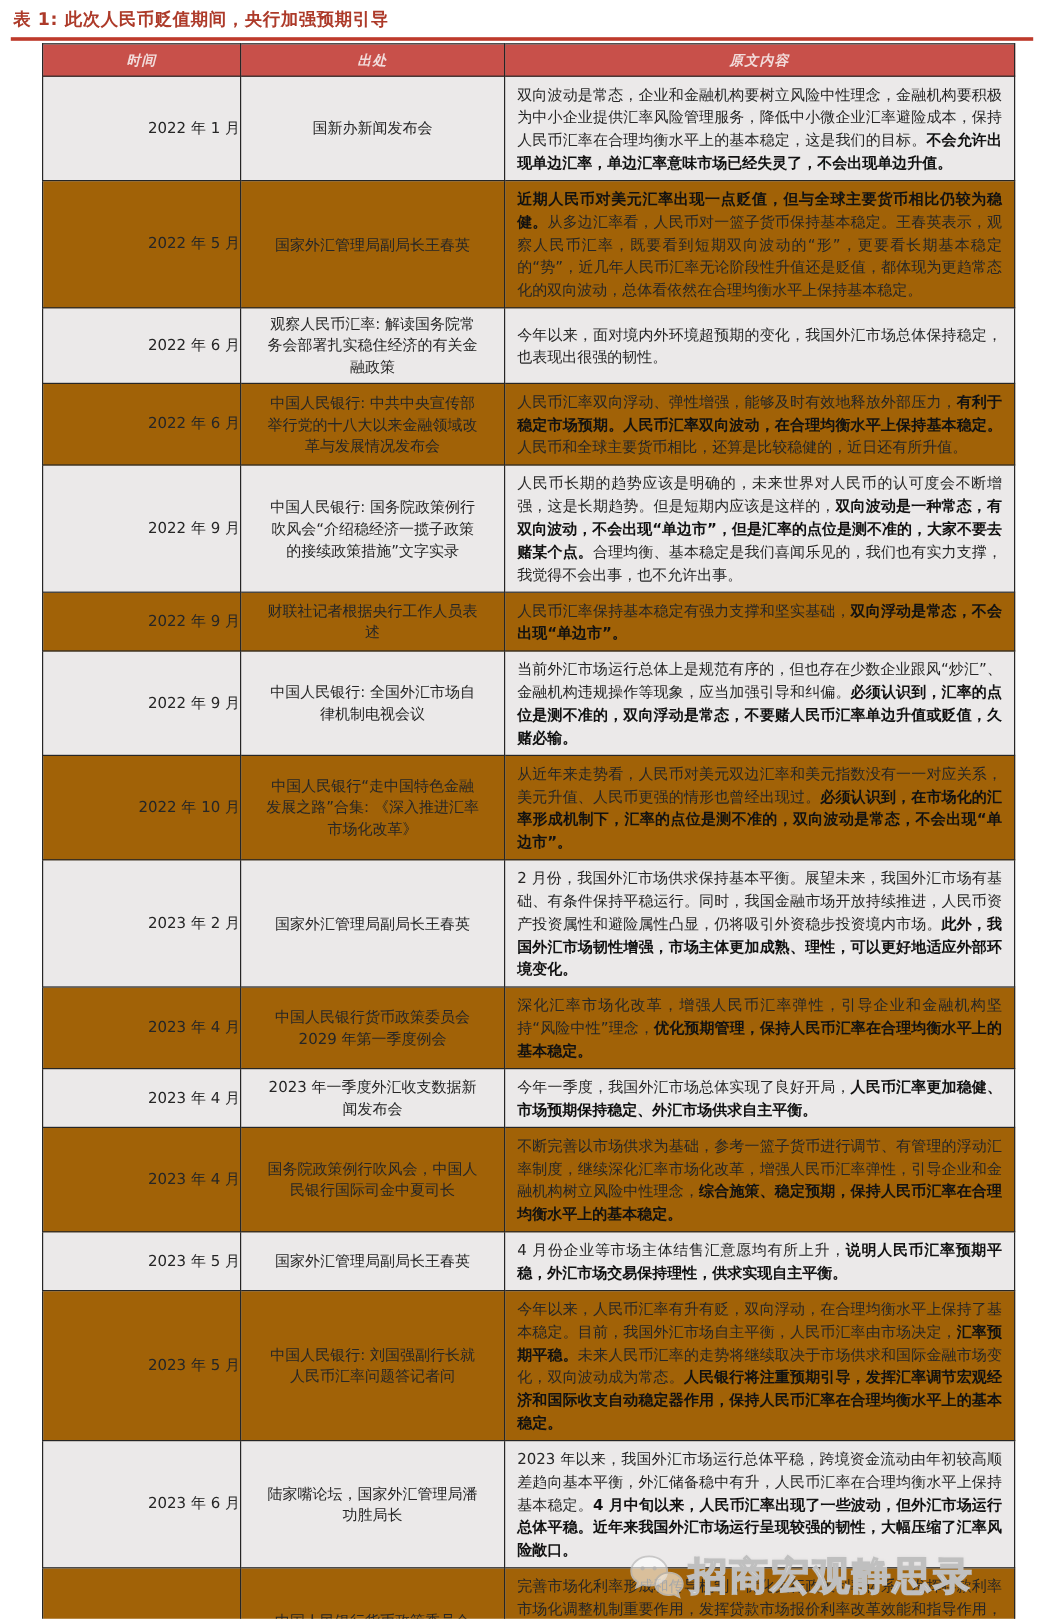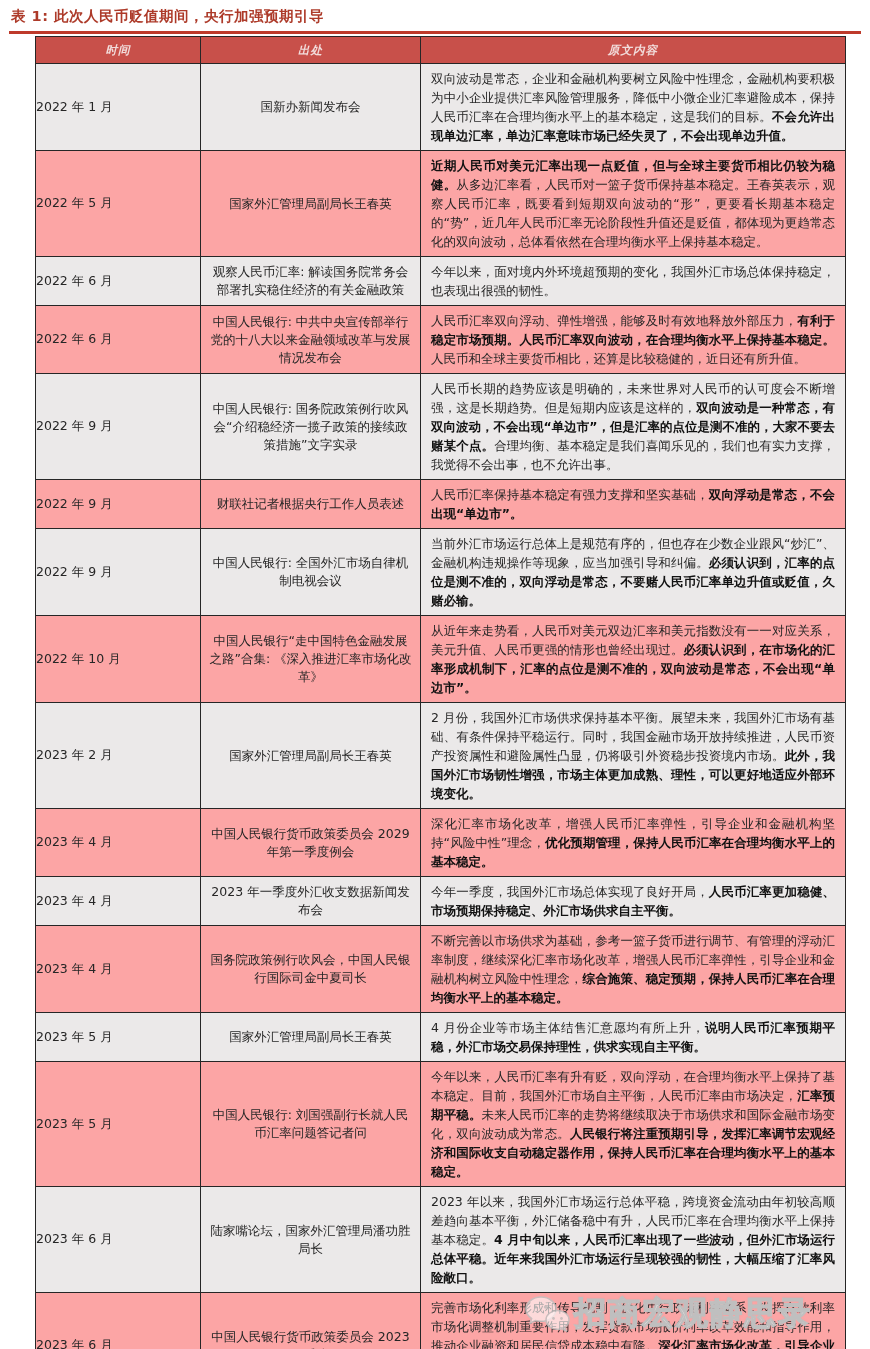--- a/index.html
+++ b/index.html
@@ -14,24 +14,24 @@
                  border-bottom:4px solid #9B2F20; }
   col.c-date { width:165px; }
   col.c-source { width:220px; }
   col.c-content { width:425px; }
 
   thead th { background:#C8504A; color:#F2DCDB; font-size:11.5px; font-weight:bold;
              height:27px; text-align:center; border:1px solid #262626; letter-spacing:1px;font-style:italic; }
 
   tbody td { border:1px solid #262626; vertical-align:middle; color:#262626; }
   tr.row-gray td { background:#EBE9E9; }
-  tr.row-peach td { background:#fca5a5; }
+  tr.row-peach td { background:#a16207; }
 
-  td.date-cell { text-align:left; font-size:12.5px; white-space:nowrap; }
-  td.source-cell { text-align:center; font-size:12.5px; line-height:18px; padding:4px 8px; }
+  td.date-cell { text-align:right; font-size:12.5px; white-space:nowrap; }
+  td.source-cell { text-align:center; font-size:12.5px; line-height:18px; padding:4px 20px; }
   td.content-cell { font-size:12.5px; line-height:19px; padding:5px 10px; text-align:justify;margin-left:45px; }
   td.content-cell span.bold { font-weight:bold; color:#111111; }
 
   .watermark { position:absolute; right:8px; top:1292px; display:flex; align-items:center; z-index:5; }
   .watermark .wm-text { font-size:32px; font-weight:bold; letter-spacing:2px;
                         color:rgba(255,255,255,0.88);
                         -webkit-text-stroke:1.2px #bfbfbf;
                         text-shadow:0 0 2px rgba(170,170,170,0.5); }
   .watermark svg { margin-right:4px; opacity:0.85; }
 </style>

